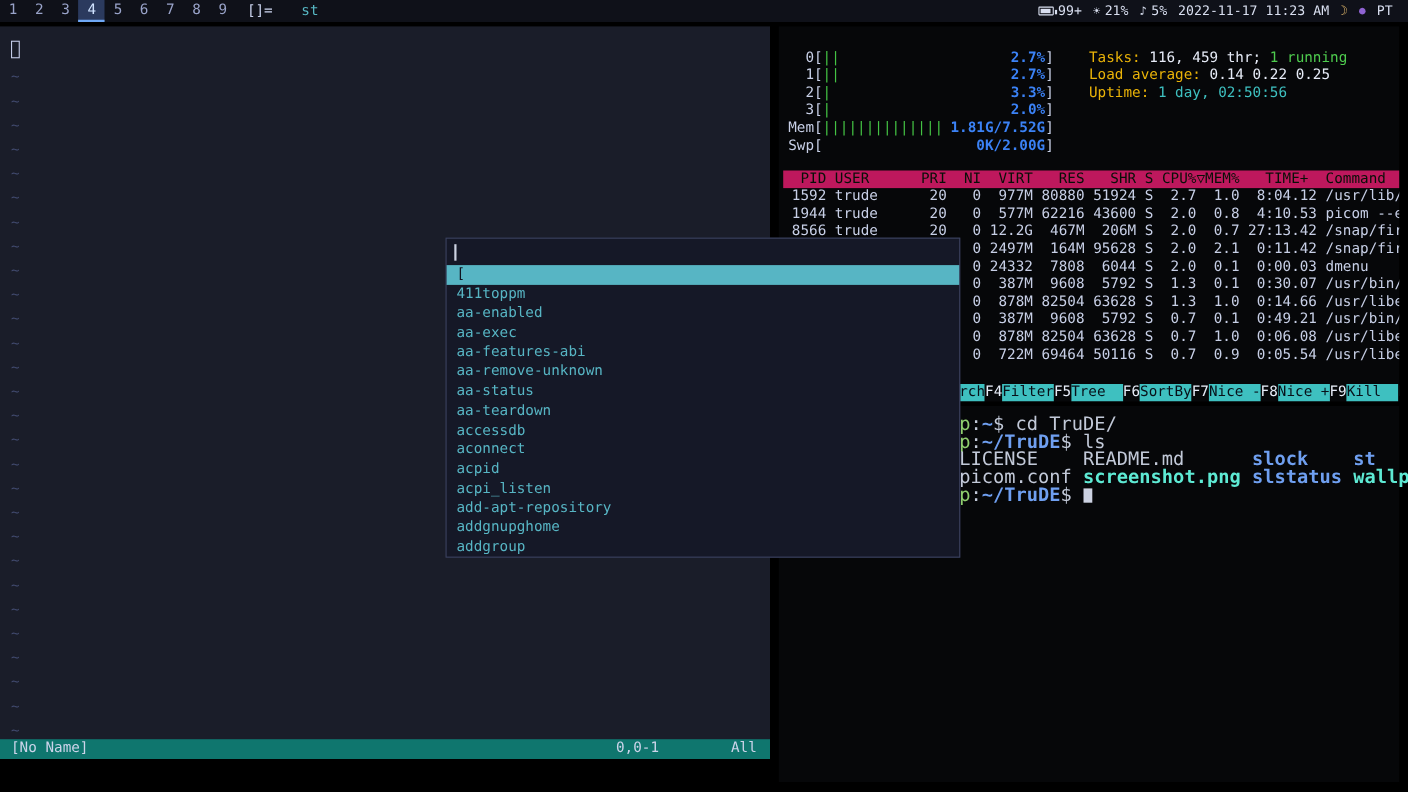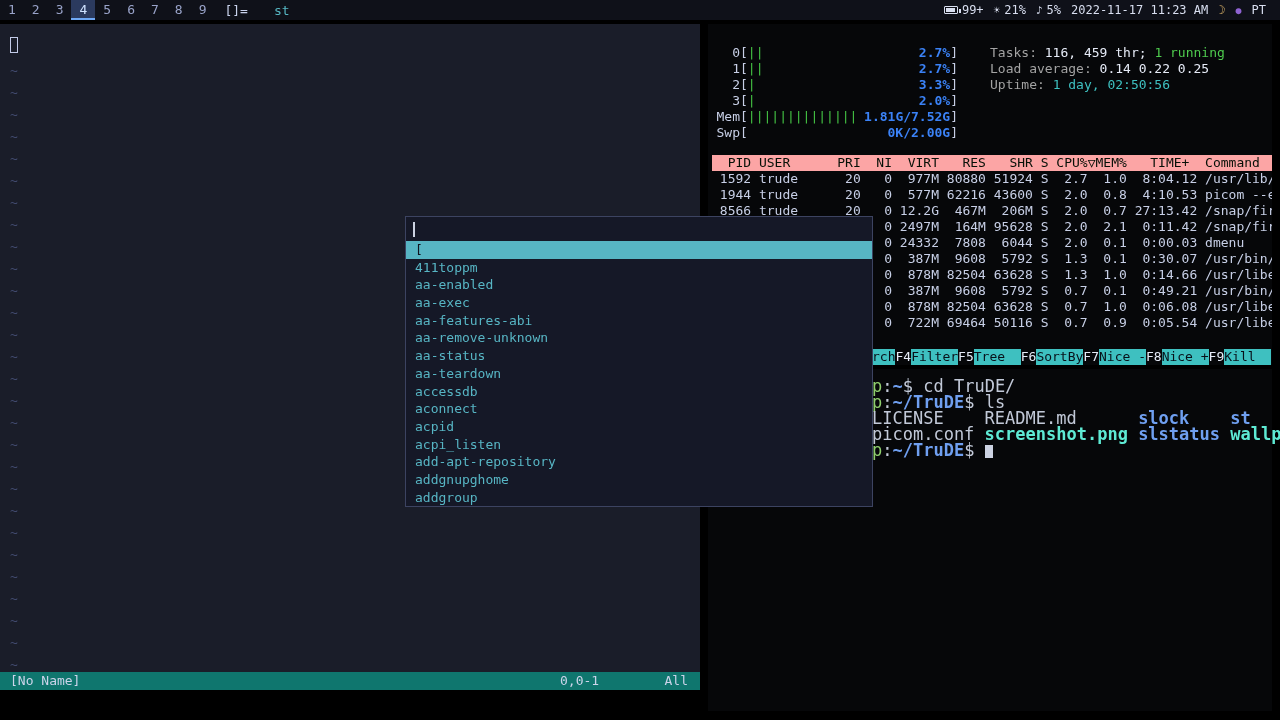--- a/index.html
+++ b/index.html
@@ -40,26 +40,26 @@
   .htop { position:absolute; left:708px; top:24px; width:564px; height:341px;
           background:#060709; font-size:13px; color:#c7cfe6; }
   .meters { position:absolute; left:6px; top:21px; }
   .meter { display:flex; width:244px; height:16px; line-height:16px; white-space:pre; }
   .mlabel { width:26px; text-align:right; color:#c7cfe6; }
   .mbr { color:#c7cfe6; }
   .mbar { color:#44c344; overflow:hidden; white-space:pre; flex:1; }
   .mval { color:#3b82f6; white-space:pre;font-weight:bold; }
   .hinfo { position:absolute; left:282px; top:21px; line-height:16px; }
   .hline { height:16px; white-space:pre; }
-  .hlabel { color:#a3a3a3; }
+  .hlabel { color:#eab308; }
   .hval { color:#e6ebf7; }
   .hline-uptime .hval { color:#3ec0c0; }
   .hextra { color:#4ecb4e; }
   .ptable { position:absolute; left:4px; top:131px; right:0; line-height:16px; }
-  .phead { background:#fca5a5; color:#071007; white-space:pre; height:16px; overflow:hidden; }
+  .phead { background:#be185d; color:#071007; white-space:pre; height:16px; overflow:hidden; }
   .prow { white-space:pre; height:16px; overflow:hidden; }
   .fbar { position:absolute; left:0; bottom:0; width:100%; height:16px; line-height:16px;
           display:flex; padding-left:164px; overflow:hidden; }
   .fbar span { white-space:pre; }
   .fkey { color:#e7ecf8; }
   .flabel { background:#3ec0c0; color:#081019; }
 
   
   .term { position:absolute; left:708px; top:369px; width:564px; height:342px;
           background:#060709; font-size:17px; line-height:16px; color:#c2c9d8; }

